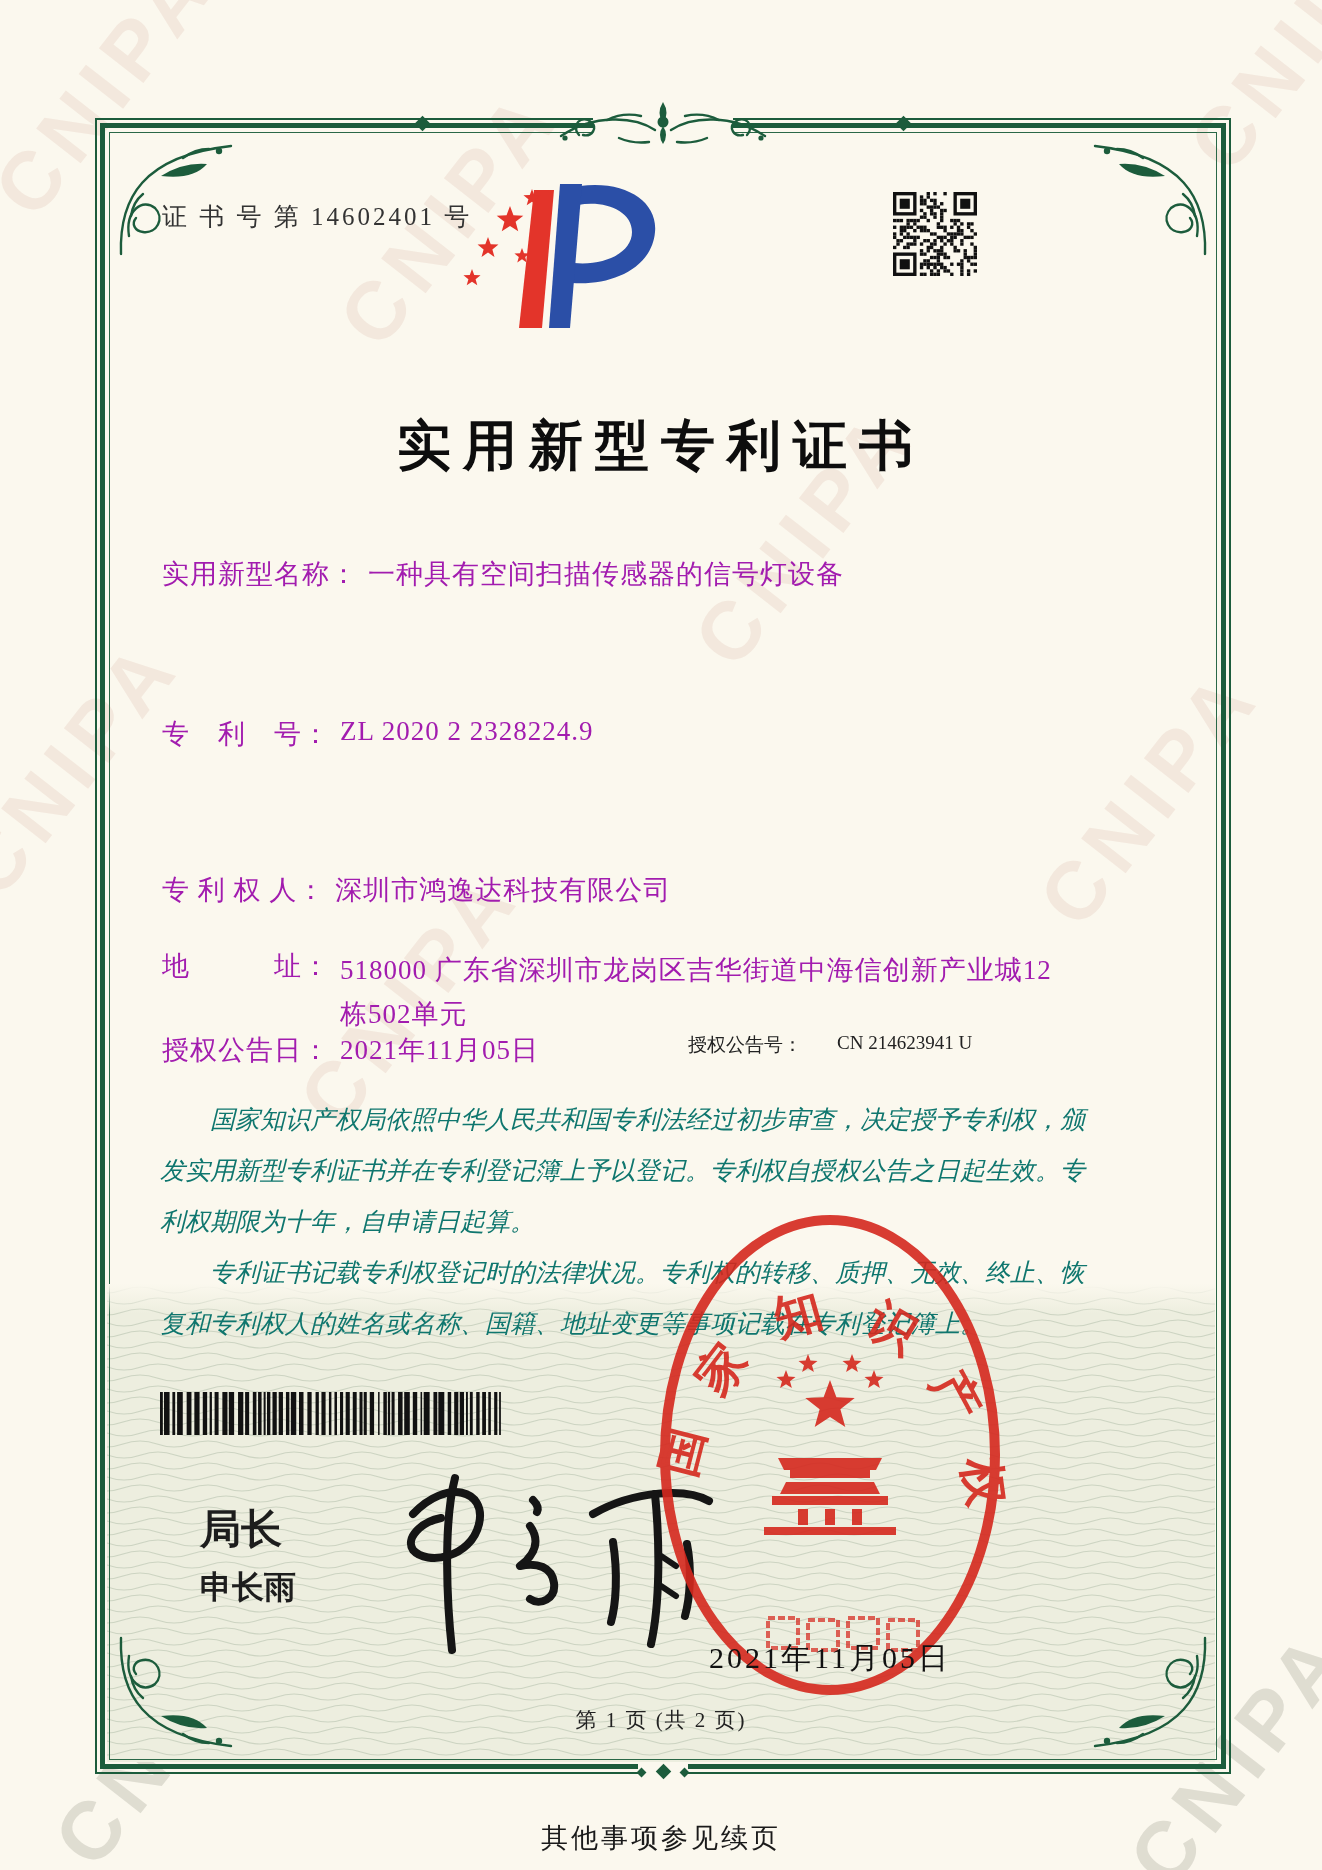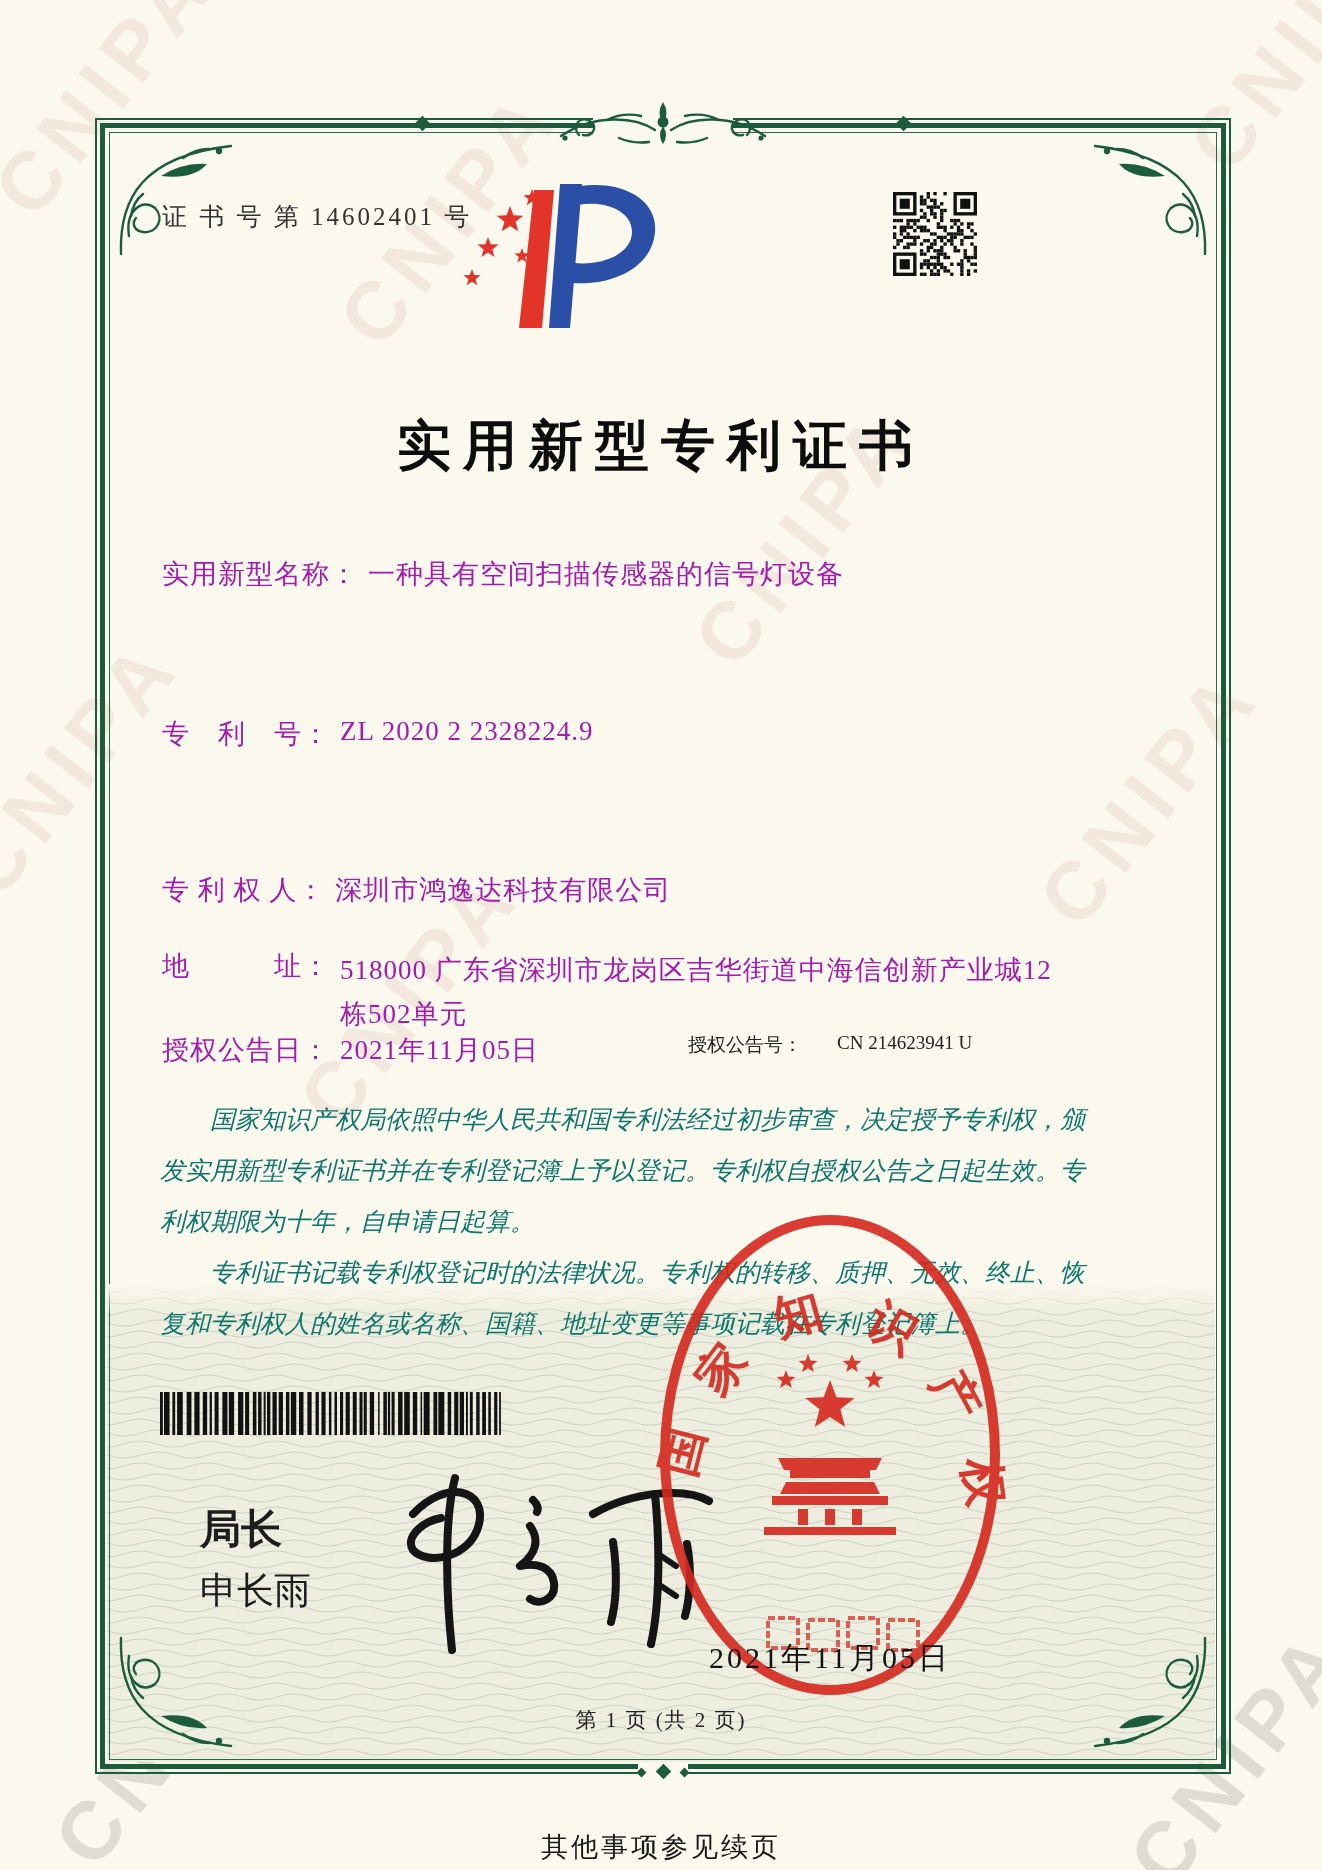--- a/index.html
+++ b/index.html
@@ -51,29 +51,29 @@
   .waves{position:absolute; left:107px; top:1284px; width:1108px; height:478px; z-index:0;}
   .waves-fade{position:absolute; left:107px; top:1284px; width:1108px; height:30px;
     background:linear-gradient(#fbf8ee,rgba(251,248,238,0)); z-index:1;}
   
   .barcode{position:absolute; left:160px; top:1392px; z-index:2;}
   .sig-title{position:absolute; left:200px; top:1502px; z-index:2;
     font-family:"Liberation Sans","DejaVu Sans",sans-serif;
     font-weight:bold; font-size:41px; color:#1d1d1d;}
   .sig-name{position:absolute; left:200px; top:1566px; z-index:2;
     font-family:"Liberation Sans","DejaVu Sans",sans-serif;
-    font-weight:normal; font-size:37px; color:#1d1d1d;}
+    font-weight:bold; font-size:32px; color:#1d1d1d;}
   .sig-svg{position:absolute; left:355px; top:1452px; z-index:2;}
   .seal{position:absolute; left:640px; top:1170px; width:380px; height:550px; z-index:2;}
   .seal-date{position:absolute; left:640px; top:1638px; width:380px; text-align:center;
     font-size:30px; letter-spacing:3px; color:#111; z-index:3;}
   .page-no{position:absolute; left:95px; top:1706px; width:1132px; text-align:center;
     font-size:21px; letter-spacing:2px; color:#222; z-index:2;}
   .foot-note{position:absolute; left:0; top:1820px; width:1322px; text-align:center;
-    font-size:27px; letter-spacing:3px; color:#1a1a1a;margin-top:9px;}
+    font-size:27px; letter-spacing:3px; color:#1a1a1a;}
 </style>
 </head>
 <body>
 
 <div class="page">
 
   <span class="wm" style="left:-45px;top:40px">CNIPA</span>
   <span class="wm" style="left:300px;top:170px">CNIPA</span>
   <span class="wm" style="left:1150px;top:-5px">CNIPA</span>
   <span class="wm" style="left:655px;top:490px">CNIPA</span>

